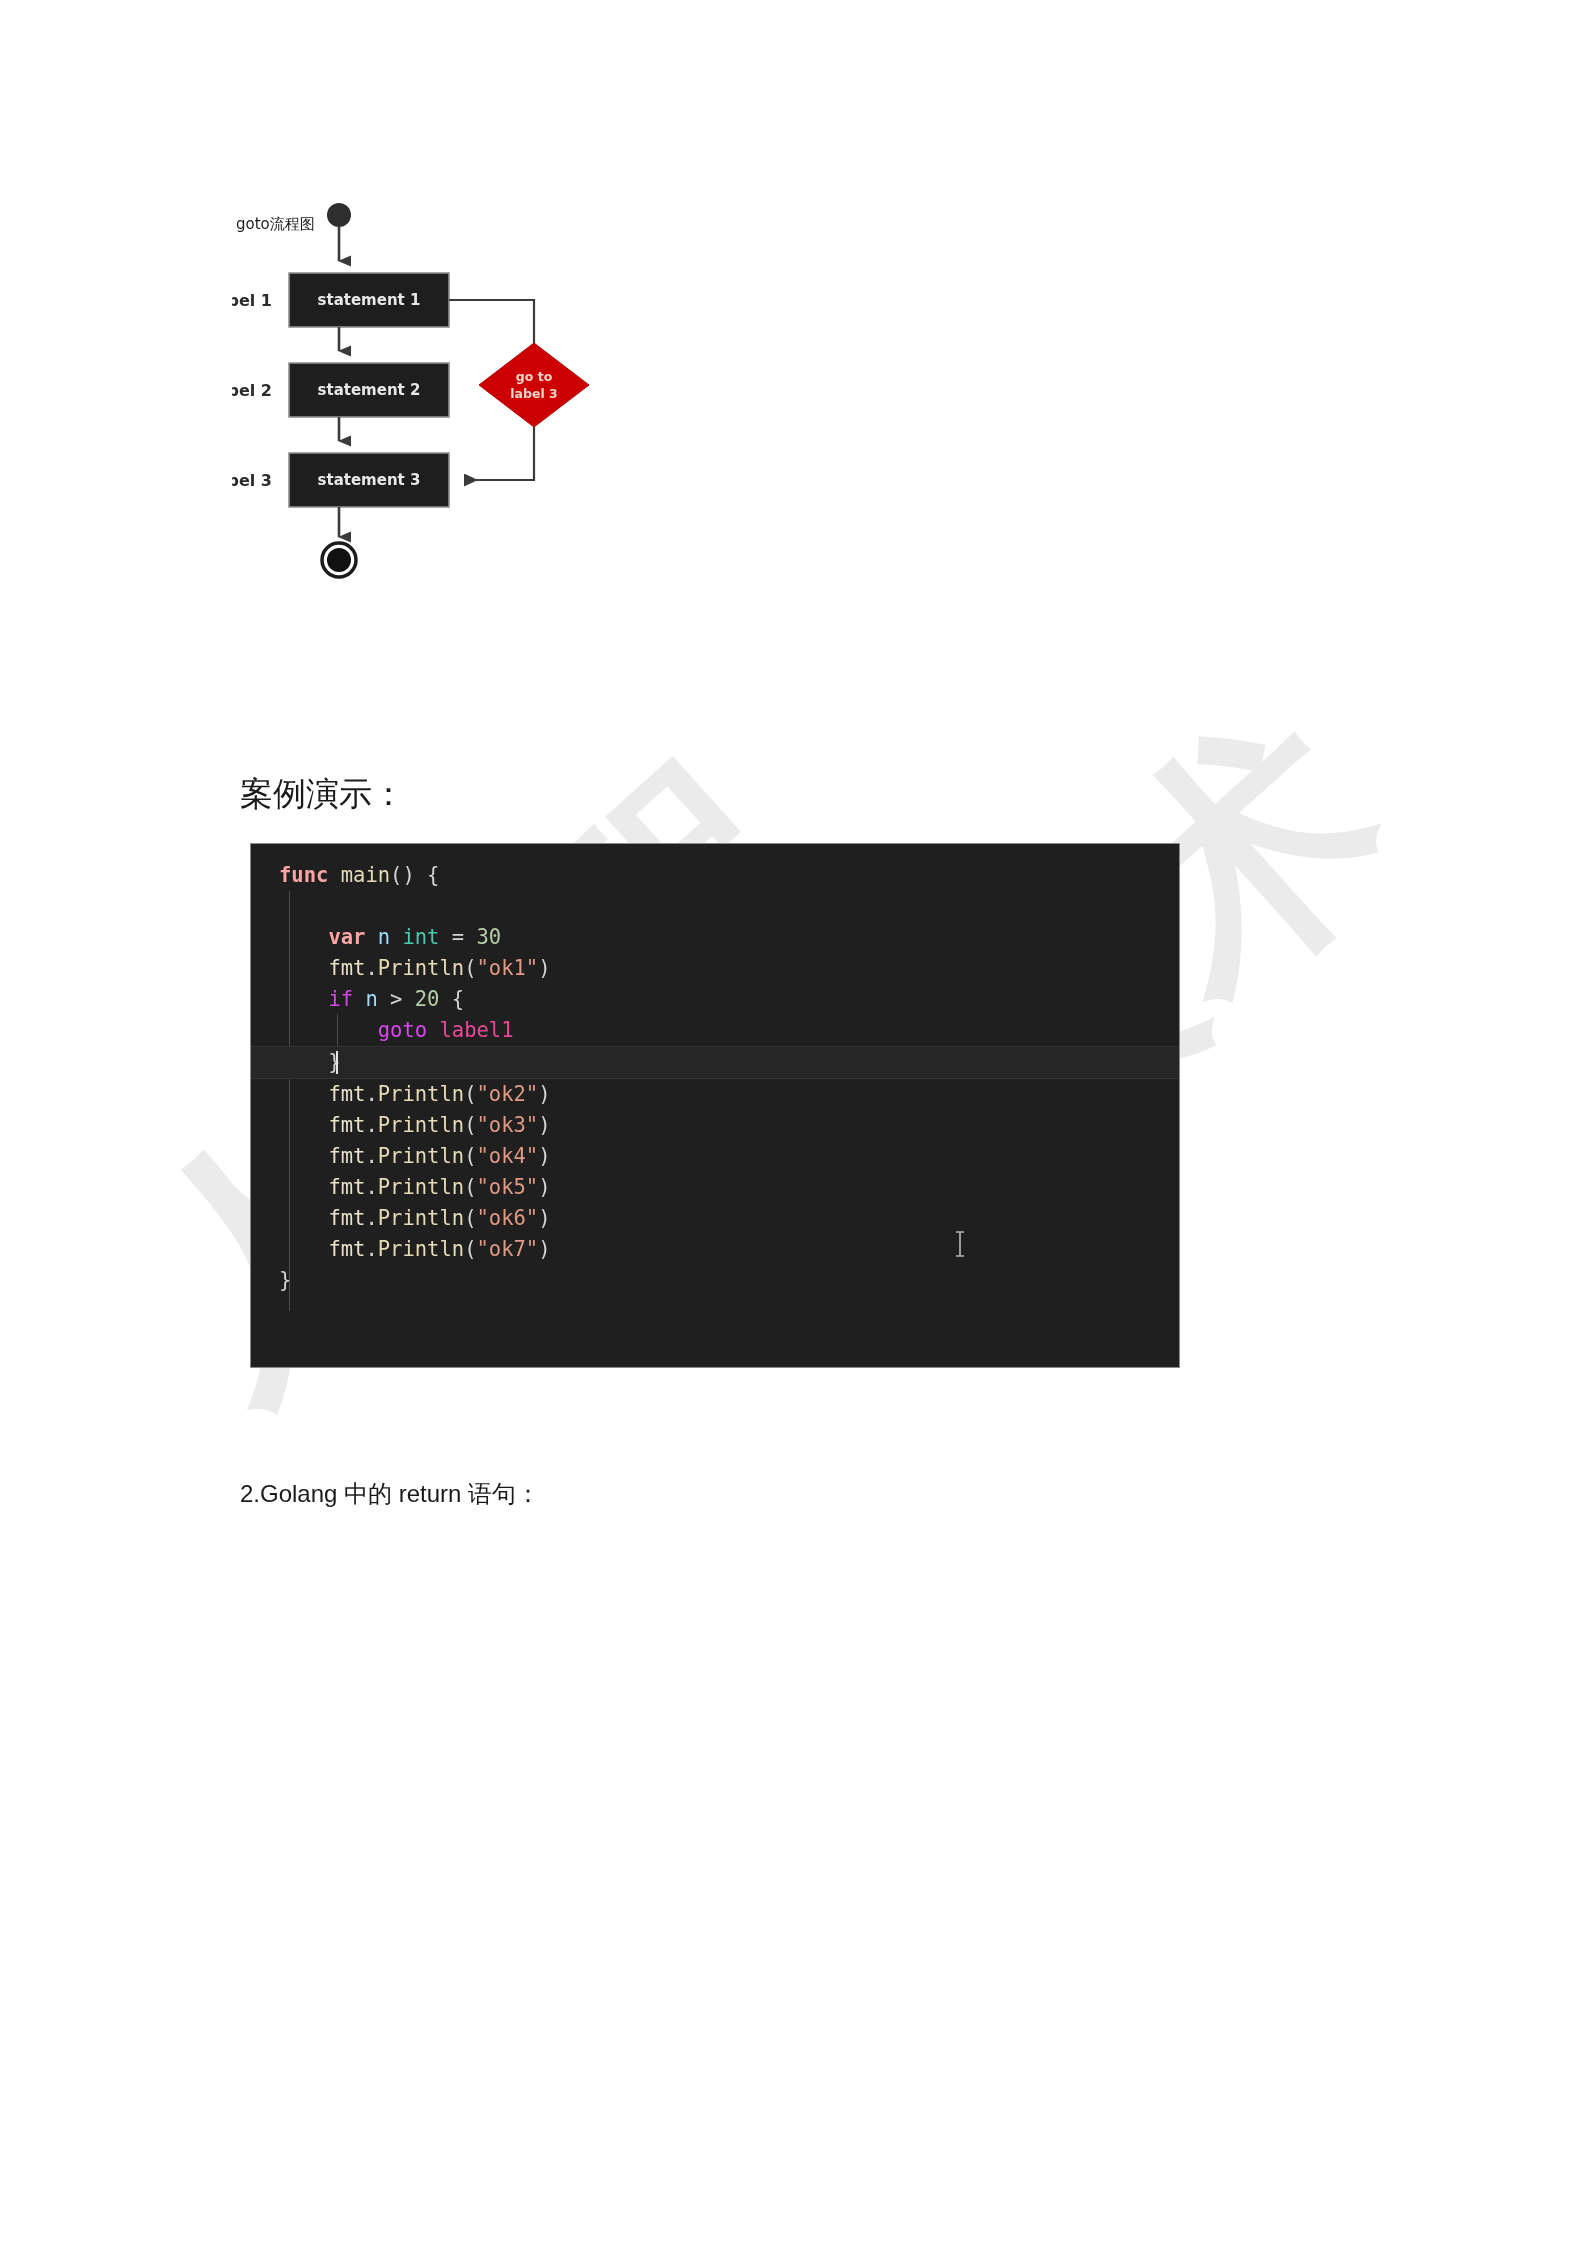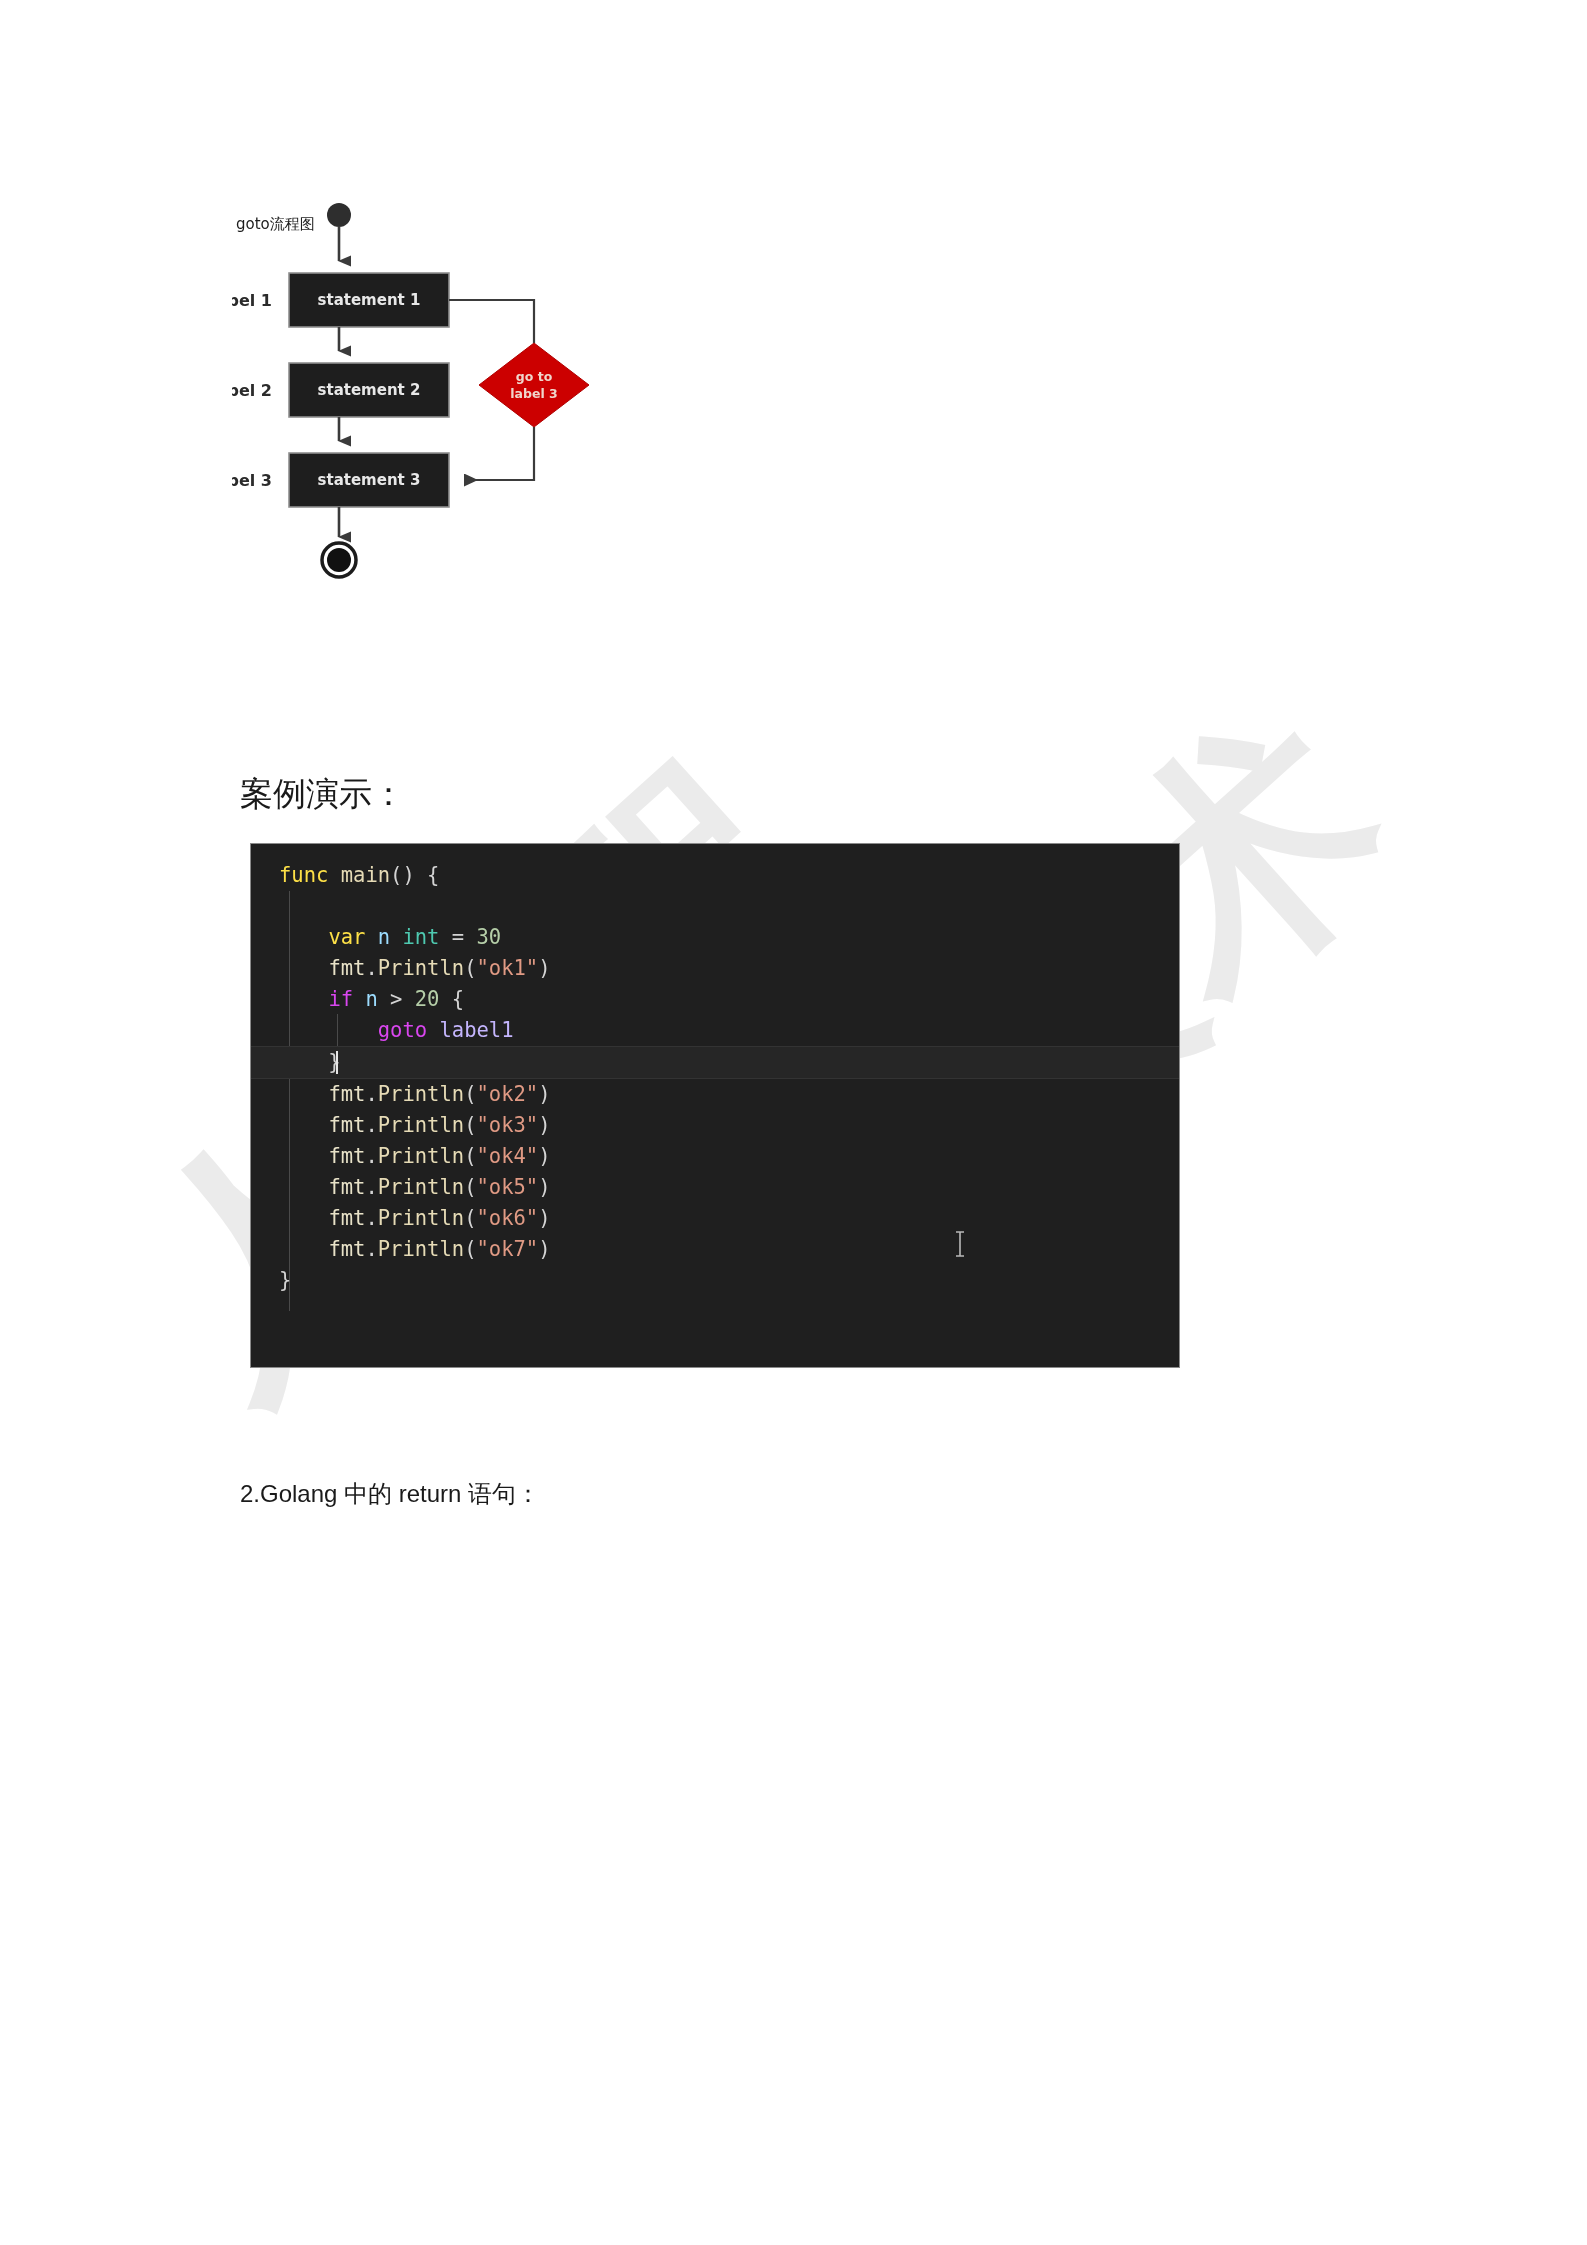--- a/index.html
+++ b/index.html
@@ -172,32 +172,32 @@
   .mouse-cursor {
     position: absolute;
     left: 703px;
     top: 387px;
     width: 12px;
     height: 26px;
     pointer-events: none;
   }
 
   
-  .tk-kw       { color: #fde047; }
+  .tk-kw       { color: #fca5a5; font-weight: bold; }
   .tk-kw2      { color: #d946ef; }
   .tk-fn       { color: #e6dbb6; }
   .tk-type     { color: #4ec9b0; }
   .tk-ident    { color: #9cdcfe; }
   .tk-num      { color: #b5cea8; }
   .tk-str      { color: #e09a84; }
   .tk-comment  { color: #6a9955; }
   .tk-punc     { color: #d4d4d4; }
   .tk-pkg      { color: #e8e2c8; }
   .tk-op       { color: #d4d4d4; }
-  .tk-label    { color: #c4b5fd; }
+  .tk-label    { color: #ec4899; }
 </style>
 </head>
 <body>
 
 <div class="page">
 
   <div class="watermark-layer">
     <div class="watermark-text wm-a">人工智</div>
     <div class="watermark-text wm-b">能技术</div>
   </div>

